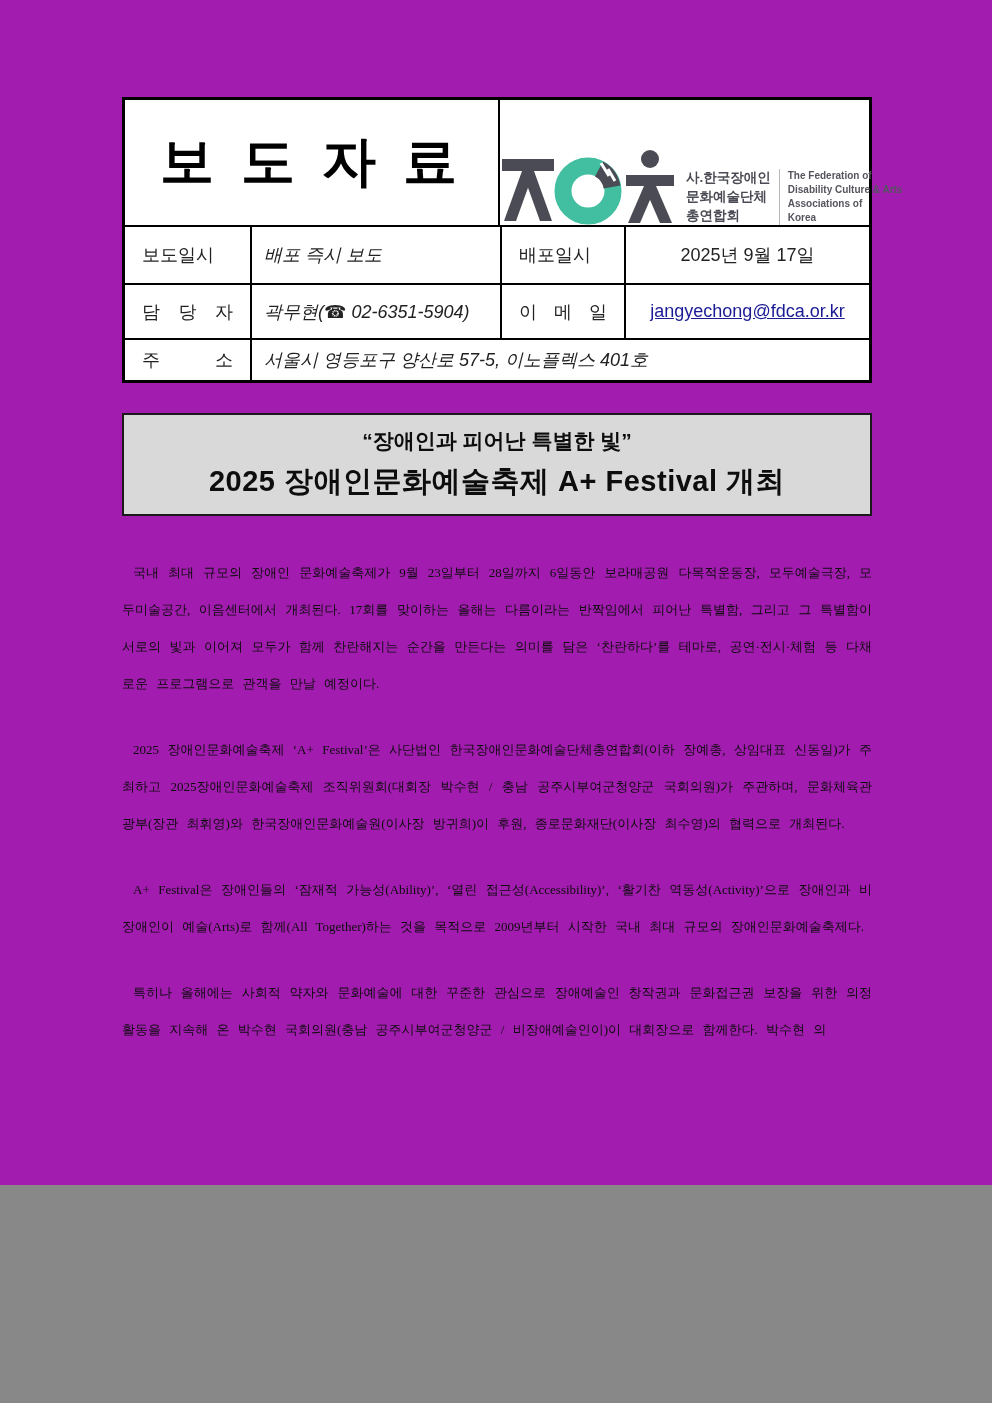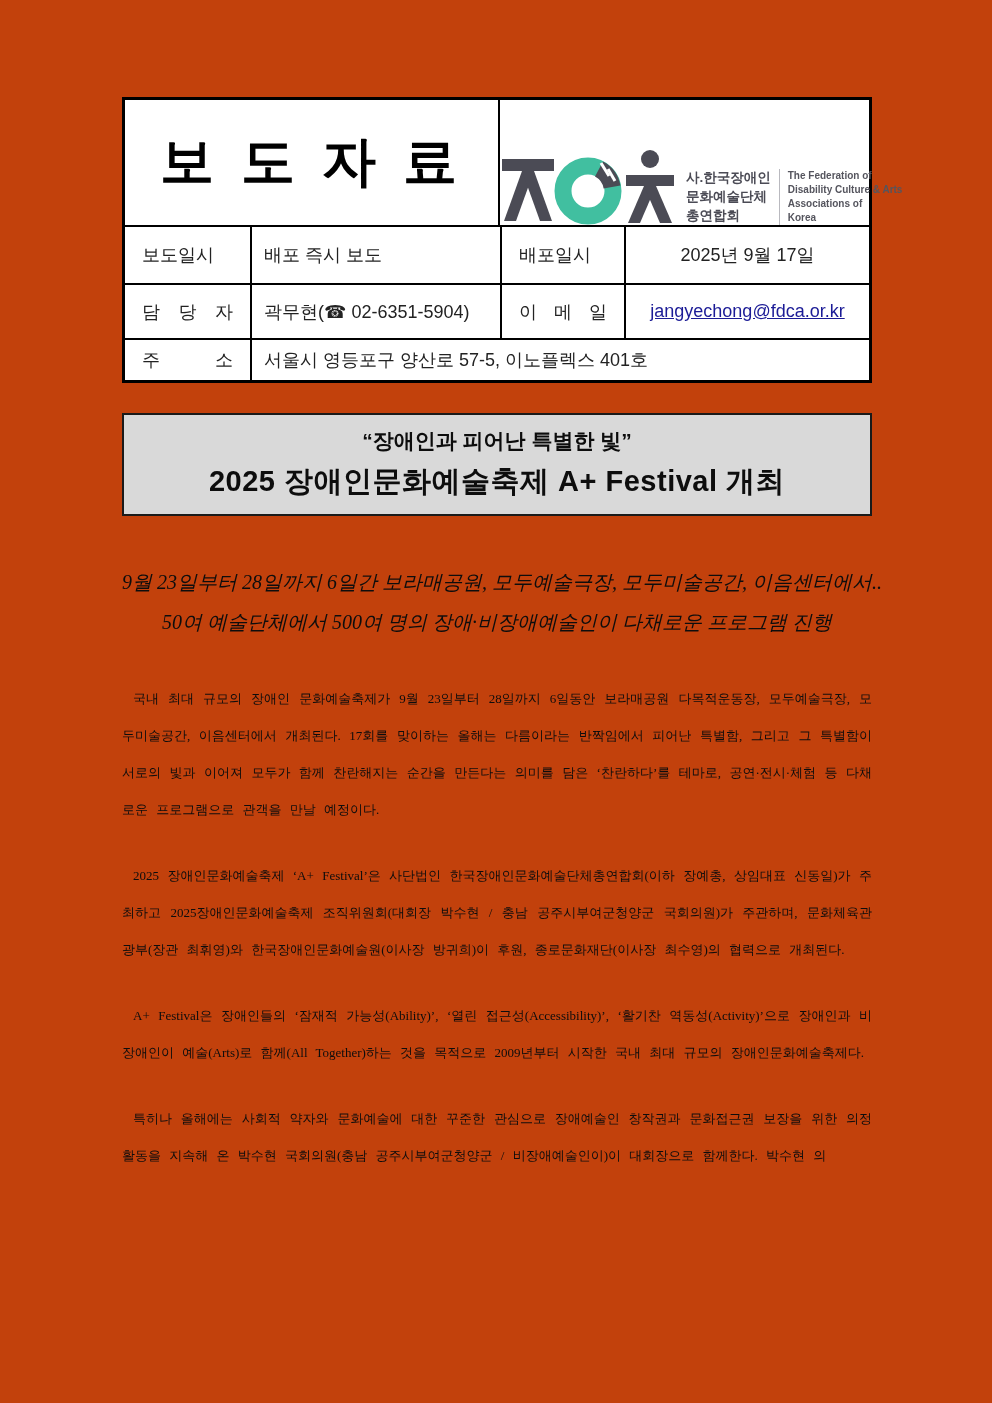--- a/index.html
+++ b/index.html
@@ -1,21 +1,21 @@
 <!DOCTYPE html>
 <html><head>
 <meta charset="utf-8">
 <style>
   * { margin: 0; padding: 0; box-sizing: border-box; }
   html, body { background: #888; }
   .page {
     position: relative;
-    width: 992px; height: 1403px;
+    width: 992px; height: 1185px;
     margin: 0 auto;
-    background: #c2410c;
+    background: #a21caf;
     font-family: "Liberation Serif", "DejaVu Serif", serif;
     color: #111;
     overflow: hidden;
   }
   .content { position: absolute; left: 122px; top: 97px; width: 750px; }
 
   
   .doc-box { border: 3px solid #000; background: #fff; }
   .masthead { display: grid; grid-template-columns: 375px 1fr; height: 125px; }
   .masthead-title-cell {
@@ -44,21 +44,21 @@
   
   .info-row { display: grid; border-top: 2px solid #000; }
   .info-row.cols4 { grid-template-columns: 125px 250px 124px 1fr; }
   .info-row.cols2 { grid-template-columns: 125px 1fr; }
   .info-row .cell { display: flex; align-items: center; min-height: 34px; }
   .info-row .cell + .cell { border-left: 2px solid #000; }
   .info-row.tall .cell { min-height: 40px; }
   .cell { font-family: "Liberation Sans", "DejaVu Sans", sans-serif; font-size: 18px; color: #222; }
   .cell.label { padding: 0 17px; }
   .cell.label span { display: block; width: 100%; text-align: justify; text-align-last: justify; }
-  .cell.value { padding: 8px 12px; }
+  .cell.value { padding: 8px 12px; font-style: italic; }
   .cell.center { justify-content: center; padding: 16px; }
   .email-link { color: #1b1b96; text-decoration: underline; cursor: pointer; }
 
   
   .headline-box {
     margin-top: 30px; height: 103px;
     background: #d9d9d9; border: 2px solid #1a1a1a;
     display: flex; flex-direction: column; align-items: center; justify-content: center;
     gap: 7px;
     font-family: "Liberation Sans", "DejaVu Sans", sans-serif;
@@ -153,24 +153,20 @@
           </div>
         <div class="cell value">서울시 영등포구 양산로 57-5, 이노플렉스 401호</div>
       </div>
     </div>
 
     <div class="headline-box">
       <div class="headline-line1">“장애인과 피어난 특별한 빛”</div>
       <div class="headline-line2">2025 장애인문화예술축제 A+ Festival 개최</div>
     </div>
 
-    <div class="deck">
-      <div class="deck-line">9월 23일부터 28일까지 6일간 보라매공원, 모두예술극장, 모두미술공간, 이음센터에서..</div>
-      <div class="deck-line">50여 예술단체에서 500여 명의 장애·비장애예술인이 다채로운 프로그램 진행</div>
-    </div>
 
     <div class="body-text">
       <p>국내 최대 규모의 장애인 문화예술축제가 9월 23일부터 28일까지 6일동안 보라매공원 다목적운동장, 모두예술극장, 모두미술공간, 이음센터에서 개최된다. 17회를 맞이하는 올해는 다름이라는 반짝임에서 피어난 특별함, 그리고 그 특별함이 서로의 빛과 이어져 모두가 함께 찬란해지는 순간을 만든다는 의미를 담은 ‘찬란하다’를 테마로, 공연·전시·체험 등 다채로운 프로그램으로 관객을 만날 예정이다.</p>
       <p>2025 장애인문화예술축제 ‘A+ Festival’은 사단법인 한국장애인문화예술단체총연합회(이하 장예총, 상임대표 신동일)가 주최하고 2025장애인문화예술축제 조직위원회(대회장 박수현 / 충남 공주시부여군청양군 국회의원)가 주관하며, 문화체육관광부(장관 최휘영)와 한국장애인문화예술원(이사장 방귀희)이 후원, 종로문화재단(이사장 최수영)의 협력으로 개최된다.</p>
       <p>A+ Festival은 장애인들의 ‘잠재적 가능성(Ability)’, ‘열린 접근성(Accessibility)’, ‘활기찬 역동성(Activity)’으로 장애인과 비장애인이 예술(Arts)로 함께(All Together)하는 것을 목적으로 2009년부터 시작한 국내 최대 규모의 장애인문화예술축제다.</p>
       <p>특히나 올해에는 사회적 약자와 문화예술에 대한 꾸준한 관심으로 장애예술인 창작권과 문화접근권 보장을 위한 의정활동을 지속해 온 박수현 국회의원(충남 공주시부여군청양군 / 비장애예술인이)이 대회장으로 함께한다. 박수현 의</p>
     </div>
 
   </div>
 </div>

